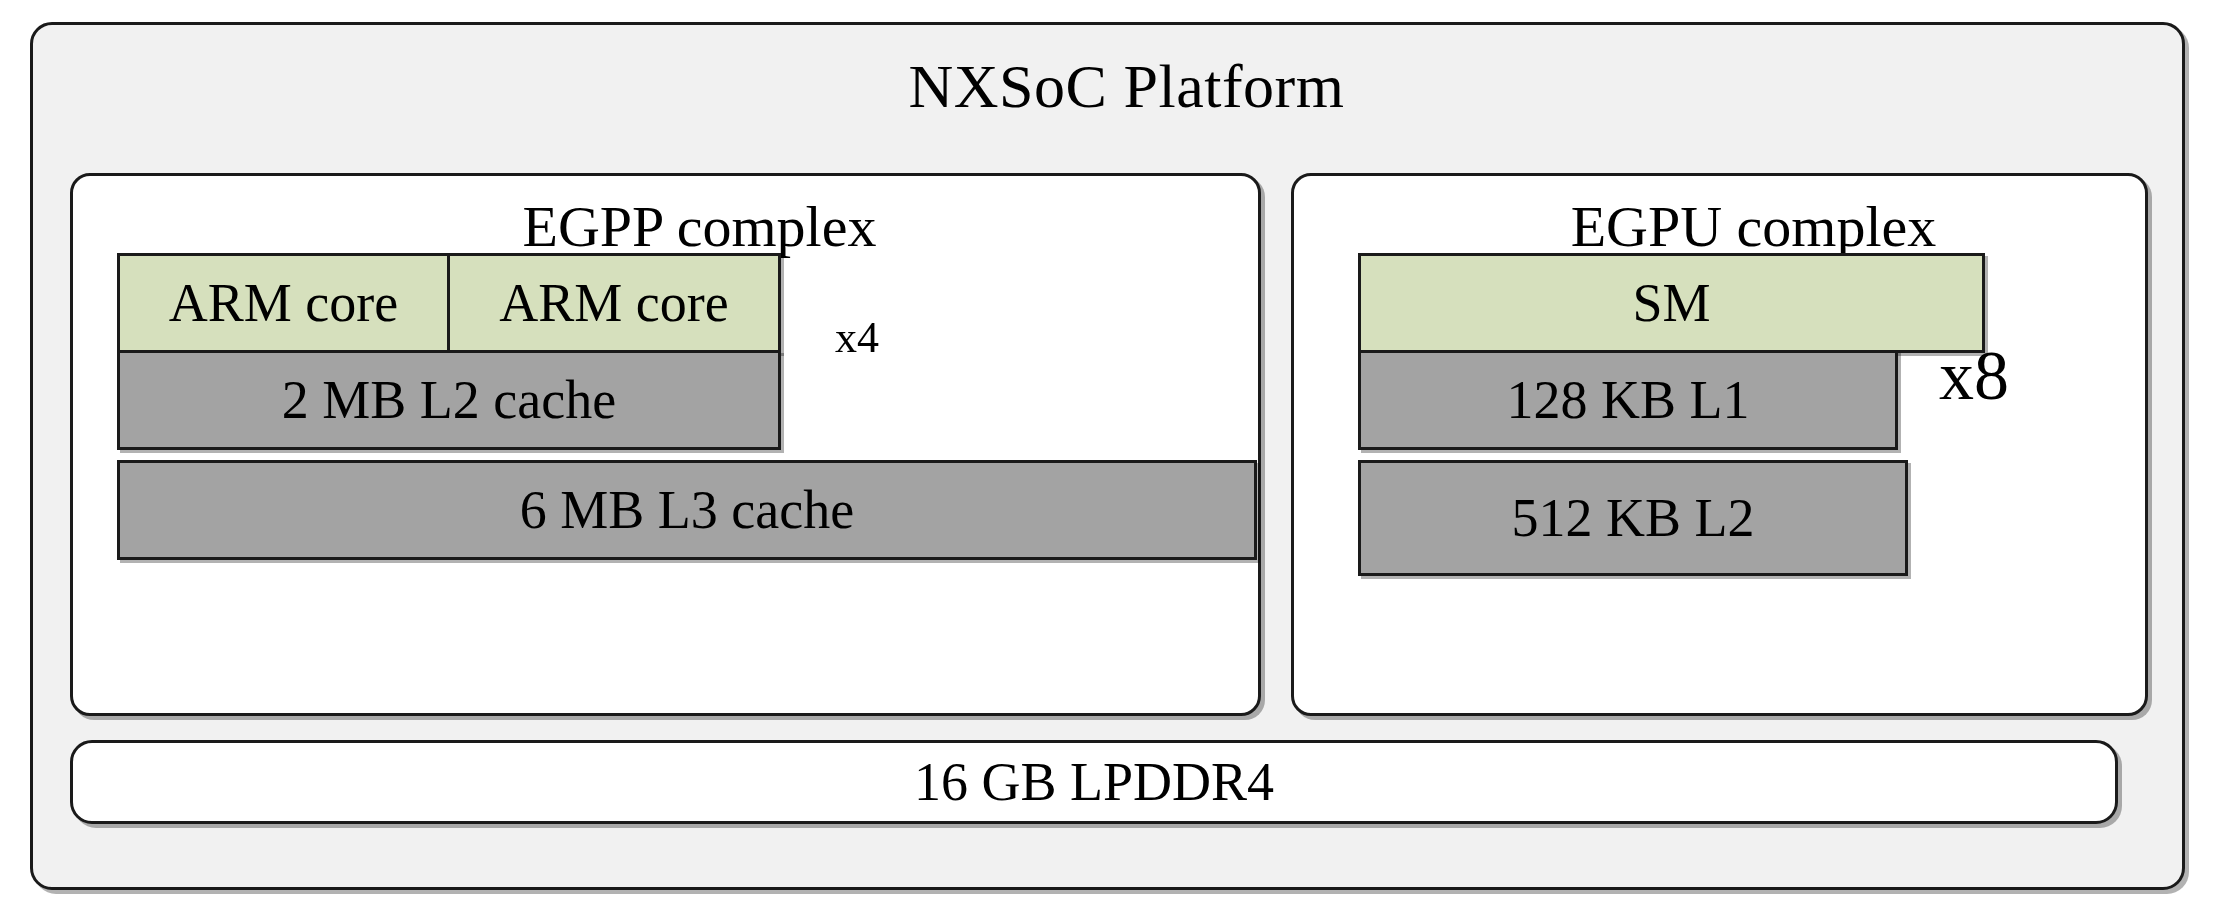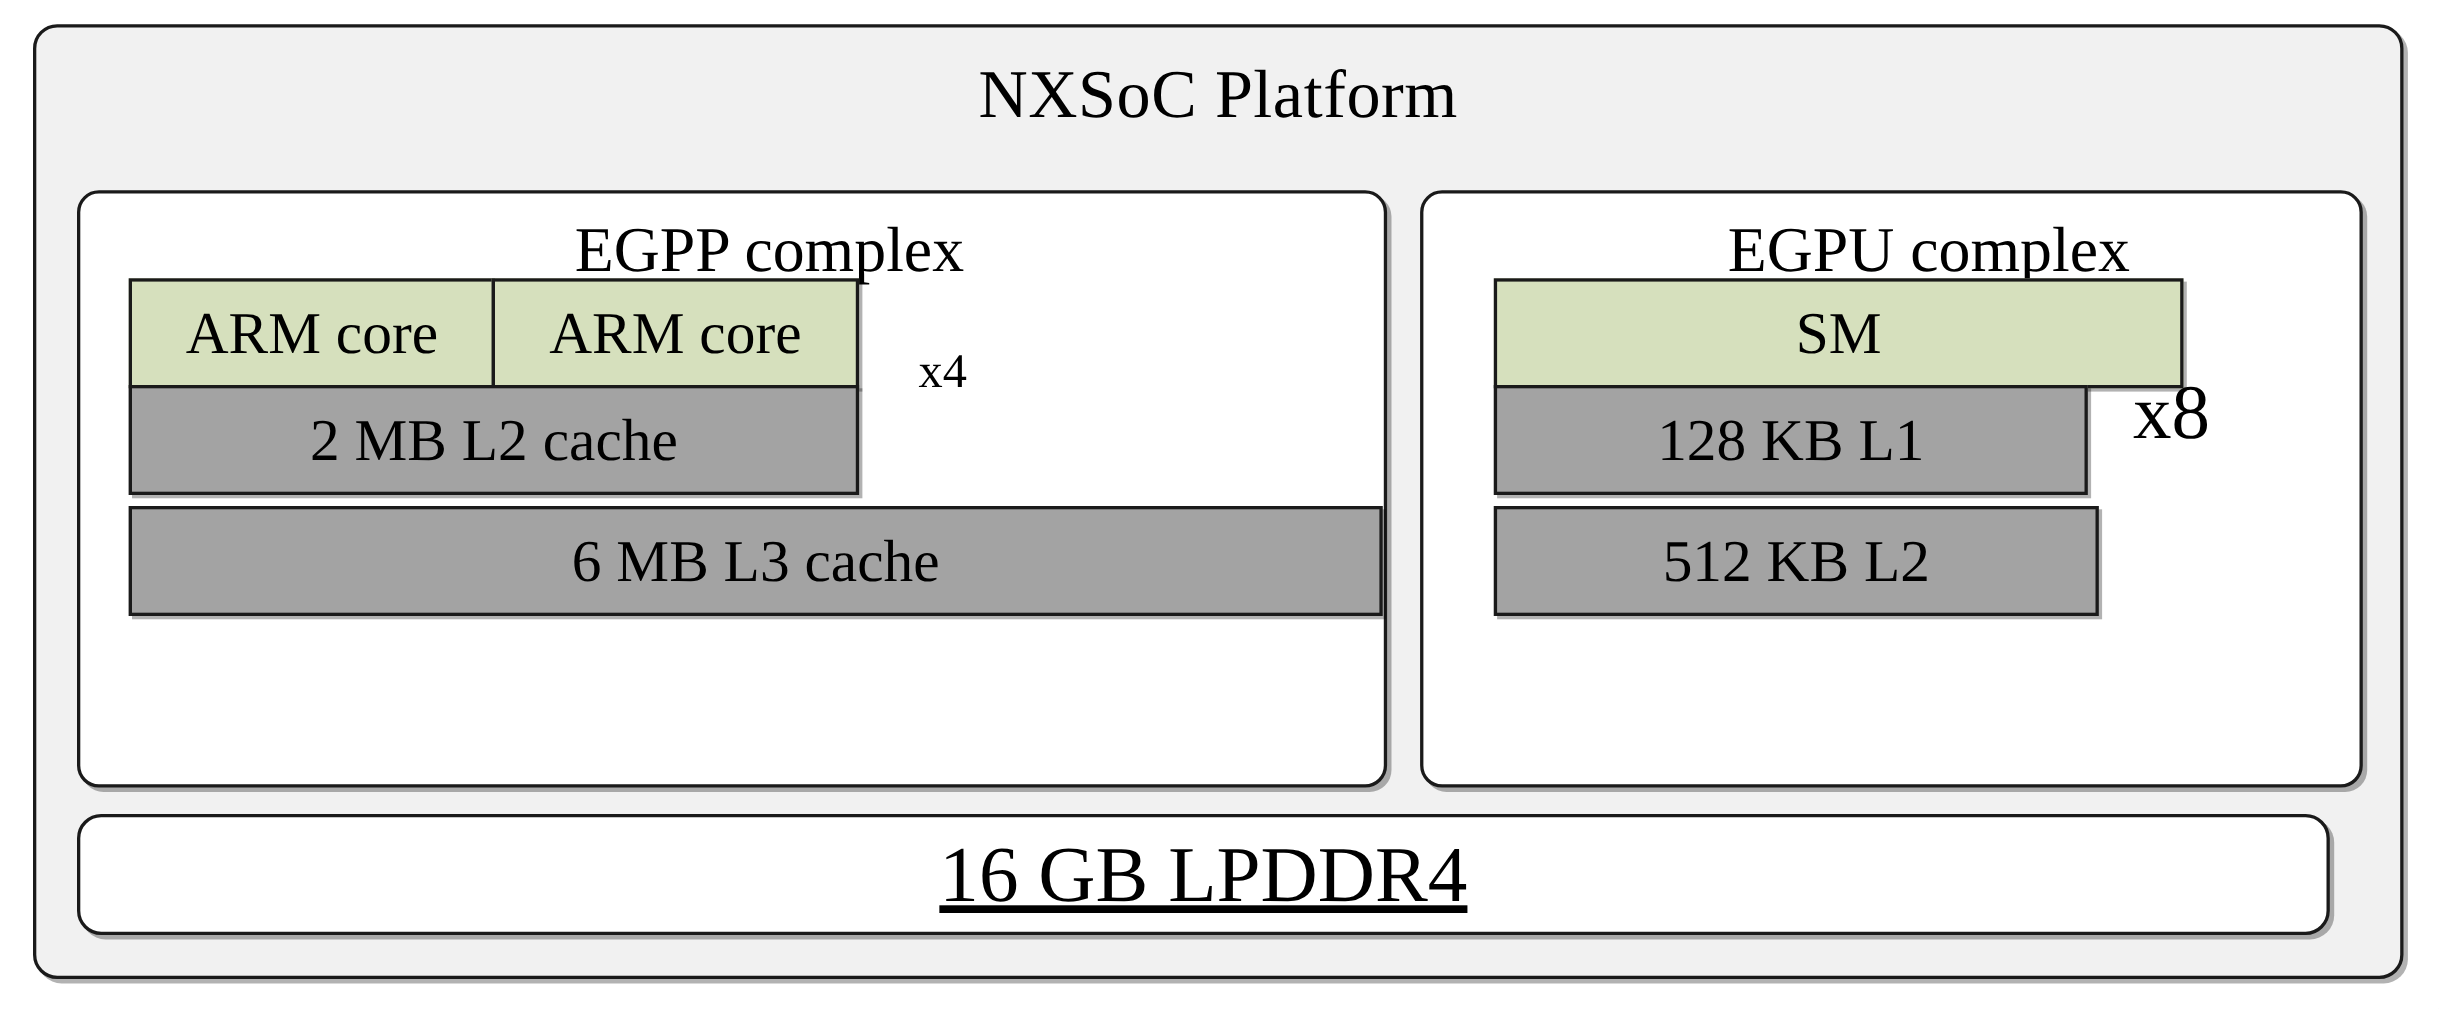--- a/index.html
+++ b/index.html
@@ -39,20 +39,21 @@
   .platform-title {
     position: absolute;
     left: 0;
     top: 30px;
     width: 100%;
     text-align: center;
     font-size: 62px;
     line-height: 1;
     letter-spacing: 0.5px;
     white-space: nowrap;
+    padding-left: 19px;
   }
 
   
   .complex {
     position: absolute;
     box-sizing: border-box;
     background: #ffffff;
     border: 3px solid #1a1a1a;
     border-radius: 20px;
     box-shadow: 4px 4px 0 0 rgba(0,0,0,0.30);
@@ -99,50 +100,49 @@
     top: 140px;
     width: 120px;
     text-align: center;
     font-size: 44px;
     line-height: 1;
   }
 
   
   .gpu-sm       { left: 64px;  top: 77px;  width: 627px; height: 100px; }
   .gpu-l1       { left: 64px;  top: 174px; width: 540px; height: 100px; }
-  .gpu-l2       { left: 64px;  top: 284px; width: 550px; height: 100px; }
+  .gpu-l2       { left: 64px;  top: 284px; width: 550px; height: 116px; }
   .gpu-mult {
     position: absolute;
     left: 620px;
     top: 165px;
     width: 120px;
     text-align: center;
     font-size: 70px;
     line-height: 1;
   }
 
   
   .memory-bar {
     position: absolute;
     left: 37px;
     top: 715px;
     width: 2048px;
-    height: 110px;
+    height: 84px;
     box-sizing: border-box;
     background: #ffffff;
     border: 3px solid #1a1a1a;
     border-radius: 22px;
     box-shadow: 4px 4px 0 0 rgba(0,0,0,0.30);
     display: flex;
     align-items: center;
     justify-content: center;
-    font-size: 72px;
+    font-size: 54px;
     line-height: 1;
     white-space: nowrap;
-    text-decoration: underline;
   }
 </style>
 </head>
 <body>
 
 <div id="canvas">
 
   <div class="soc-platform">
 
     <div class="platform-title">NXSoC Platform</div>

